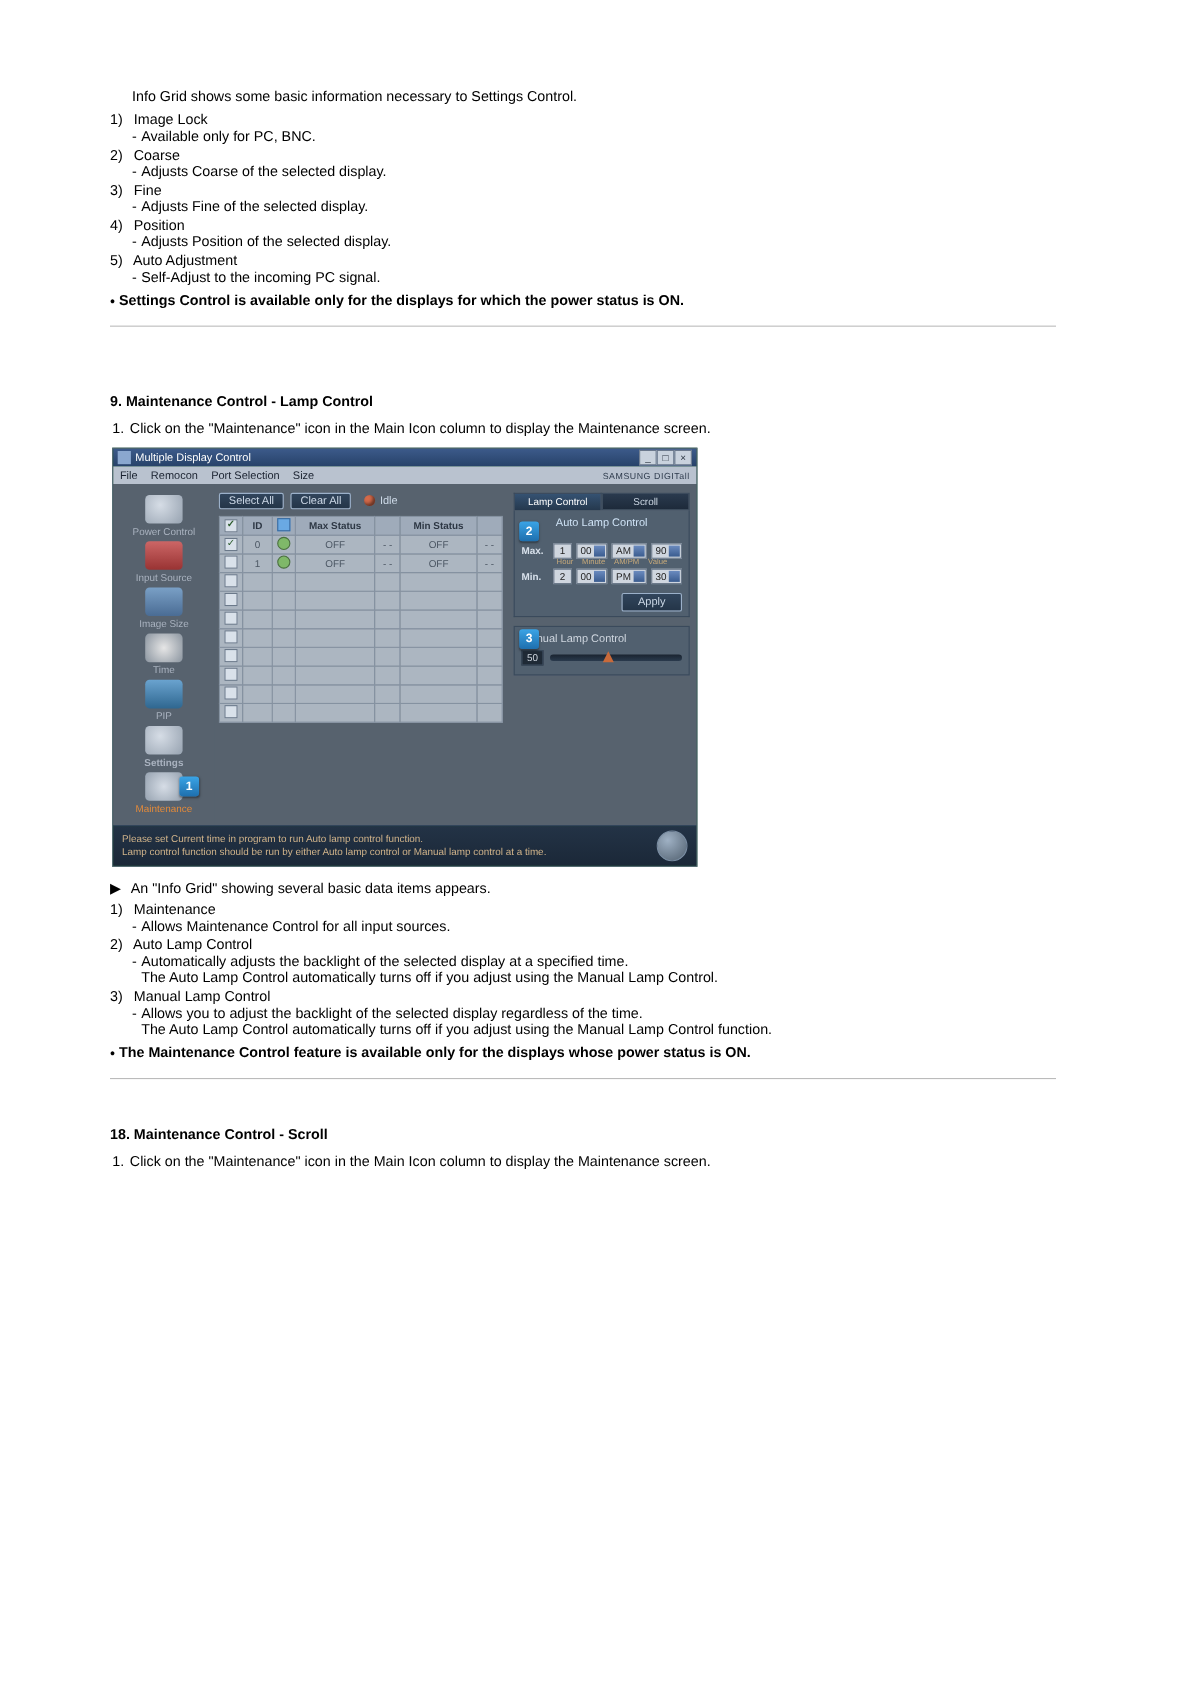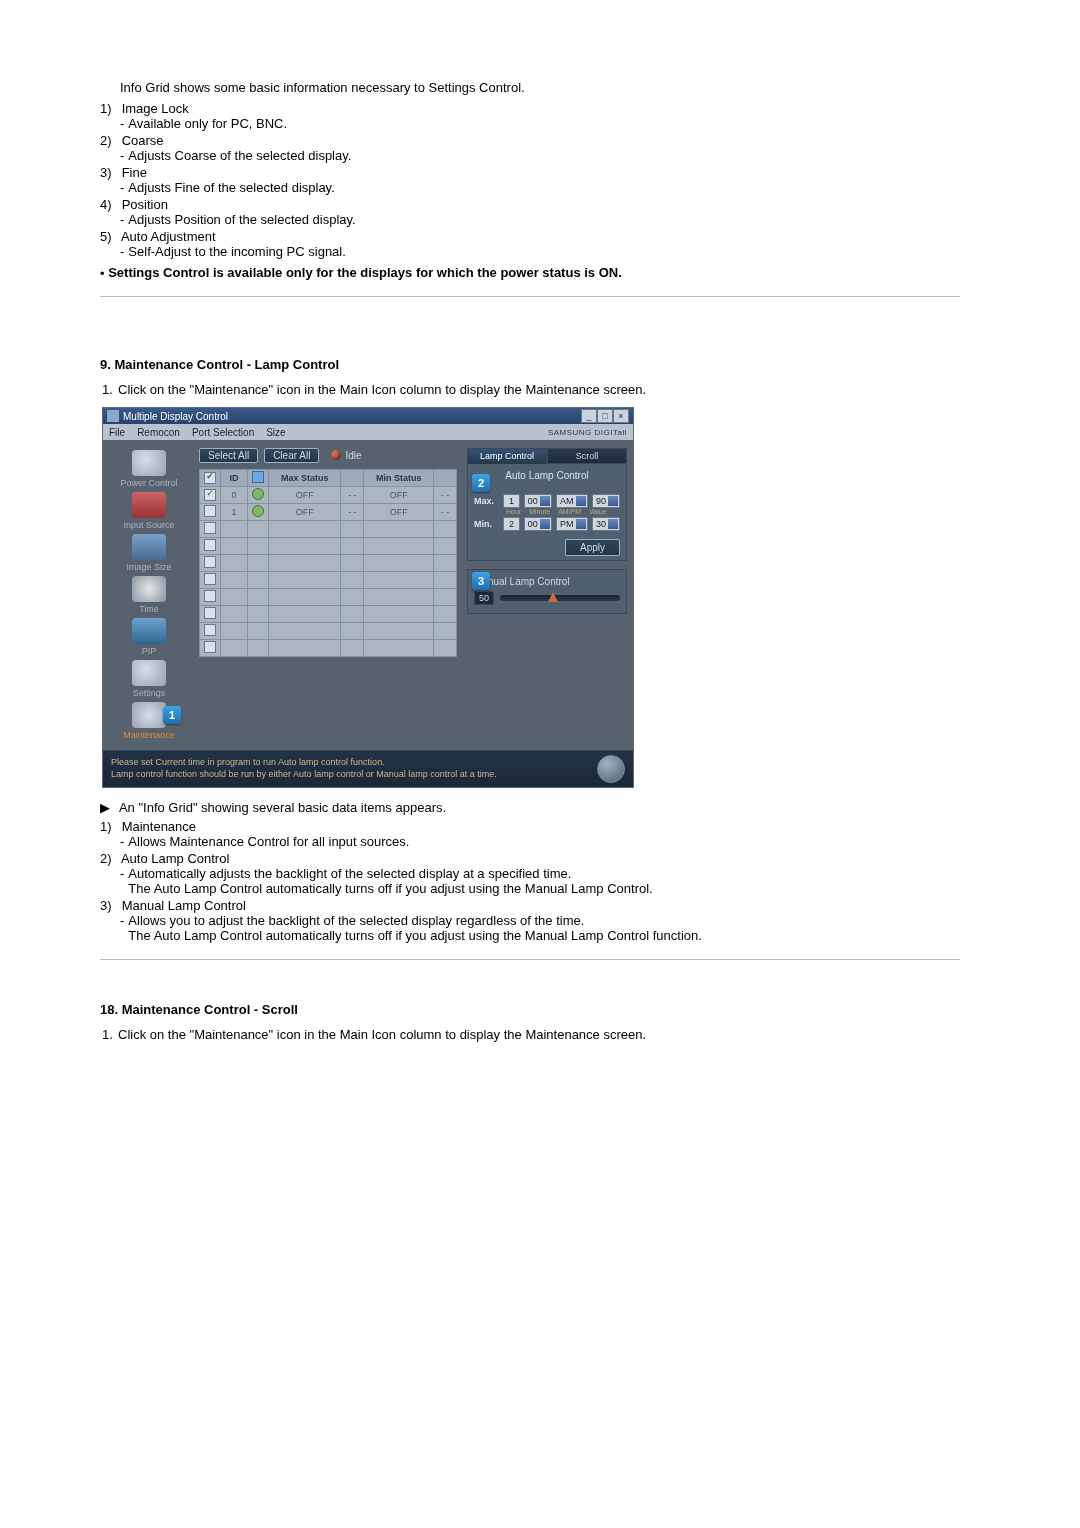--- a/index.html
+++ b/index.html
@@ -303,21 +303,21 @@
           <div class="slabel">Image Size</div>
         </div>
         <div class="side">
           <div class="sicon" style="background:radial-gradient(circle,#e6e6e6,#8a949f);"></div>
           <div class="slabel">Time</div>
         </div>
         <div class="side">
           <div class="sicon" style="background:linear-gradient(#6aa3cf,#2f6790);"></div>
           <div class="slabel">PIP</div>
         </div>
-        <div class="side" style="position:relative;">
+        <div class="side" style="position:relative;font-weight:bold;">
           <div class="sicon"></div>
           <div class="slabel">Settings</div>
         </div>
         <div class="side maint" style="position:relative;">
           <div class="sicon" style="background:radial-gradient(circle,#d6dde6,#96a2b0);"></div>
           <div class="slabel">Maintenance</div>
           <span class="badge" style="left:52px; top:4px;">1</span>
         </div>
       </div>
 
@@ -508,20 +508,24 @@
     <div class="sub"><span class="dash">-</span><span>Automatically adjusts the backlight of the selected display at a specified time.</span></div>
     <div class="sub"><span class="dash" style="visibility:hidden;">-</span><span>The Auto Lamp Control automatically turns off if you adjust using the Manual Lamp Control.</span></div>
   </div>
   <div class="item li2">
     <span class="num">3)</span>
     <span>Manual Lamp Control</span>
     <div class="sub"><span class="dash">-</span><span>Allows you to adjust the backlight of the selected display regardless of the time.</span></div>
     <div class="sub"><span class="dash" style="visibility:hidden;">-</span><span>The Auto Lamp Control automatically turns off if you adjust using the Manual Lamp Control function.</span></div>
   </div>
 
+  <div class="bullet-note">
+    <span class="dot">•</span>
+    <b>The Maintenance Control feature is available only for the displays whose power status is ON.</b>
+  </div>
 
   <hr class="sep short">
 
   <div class="section-title">18. Maintenance Control - Scroll</div>
   <div class="step">
     <span class="snum">1.</span><span>Click on the "Maintenance" icon in the Main Icon column to display the Maintenance screen.</span>
   </div>
 
 </div>
 

